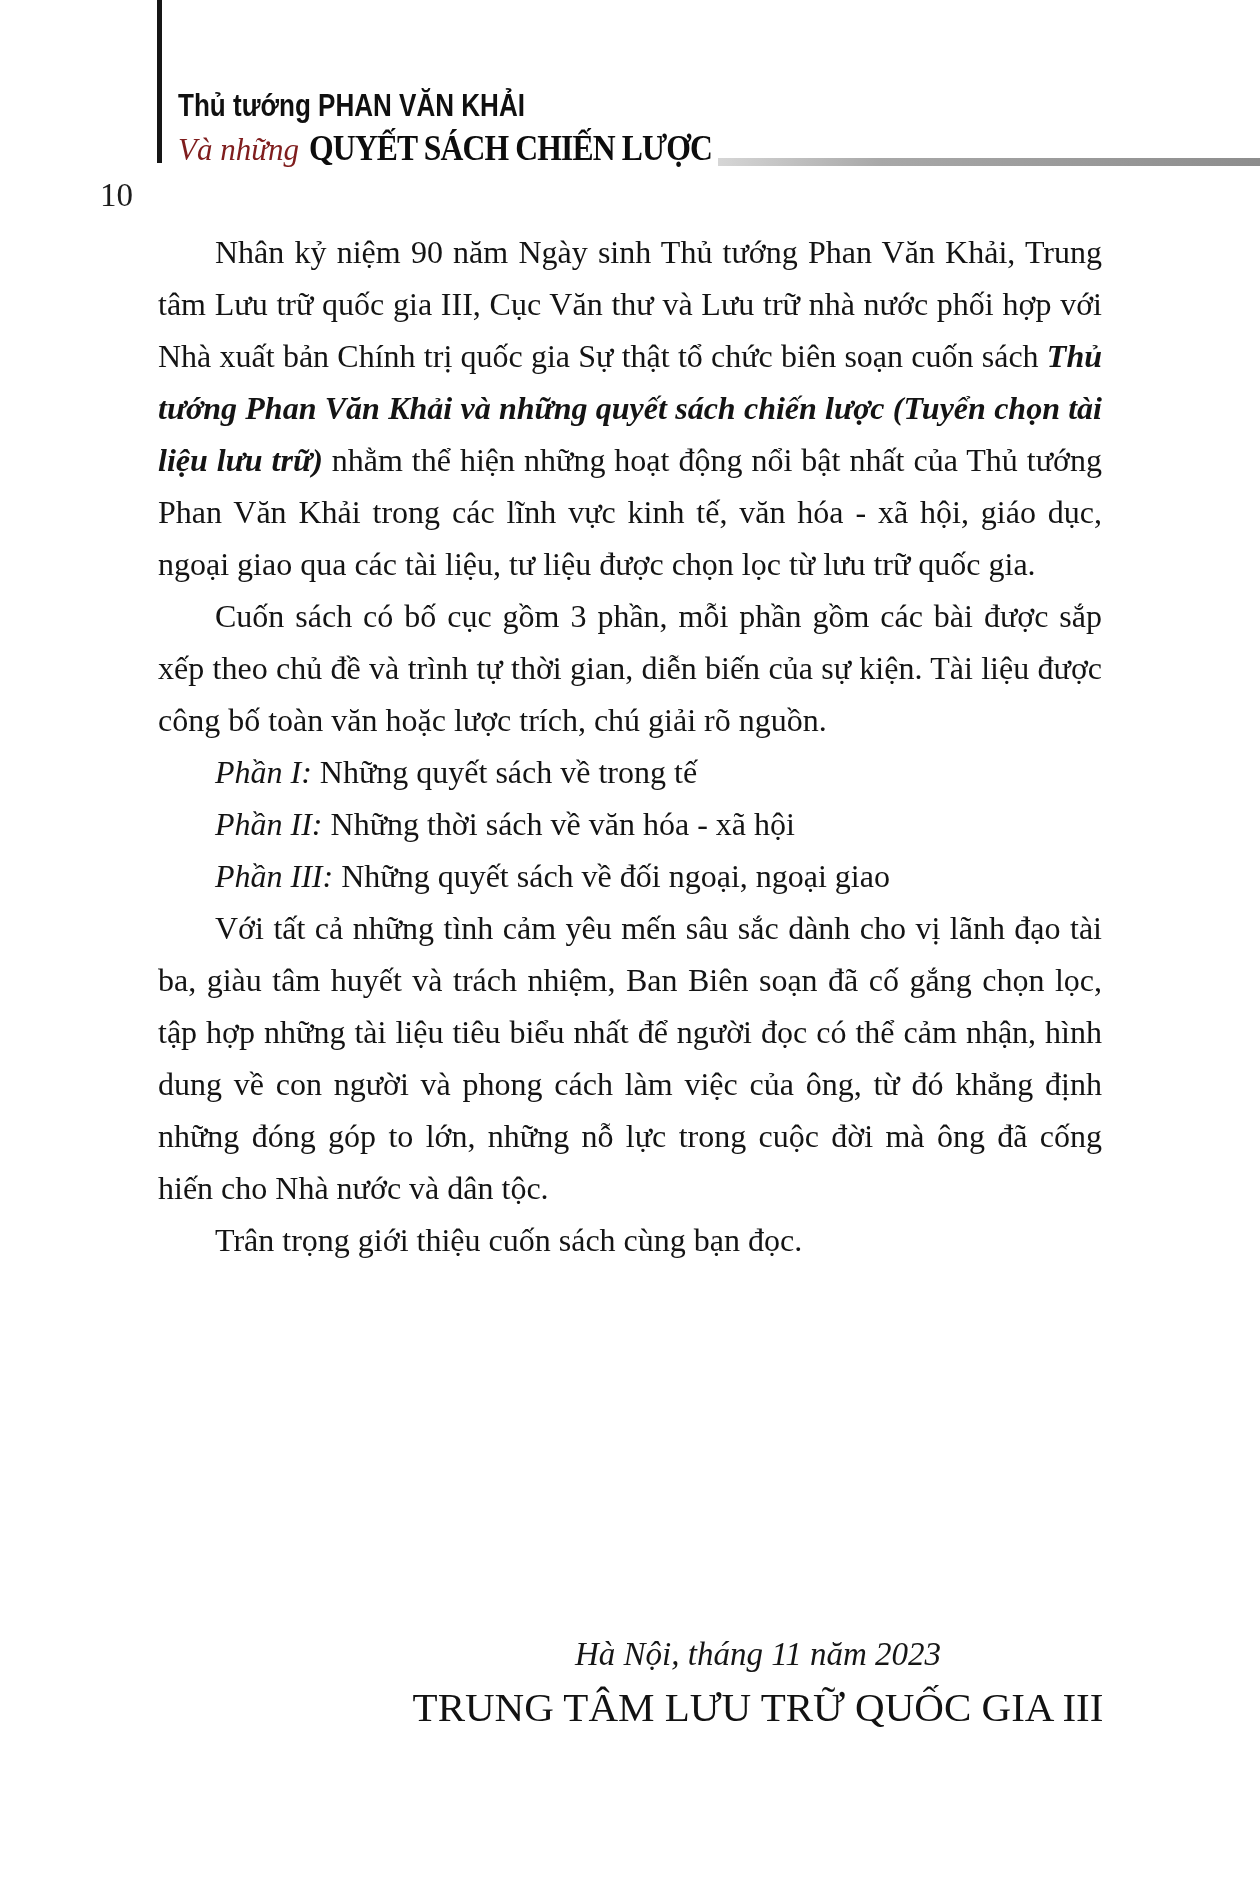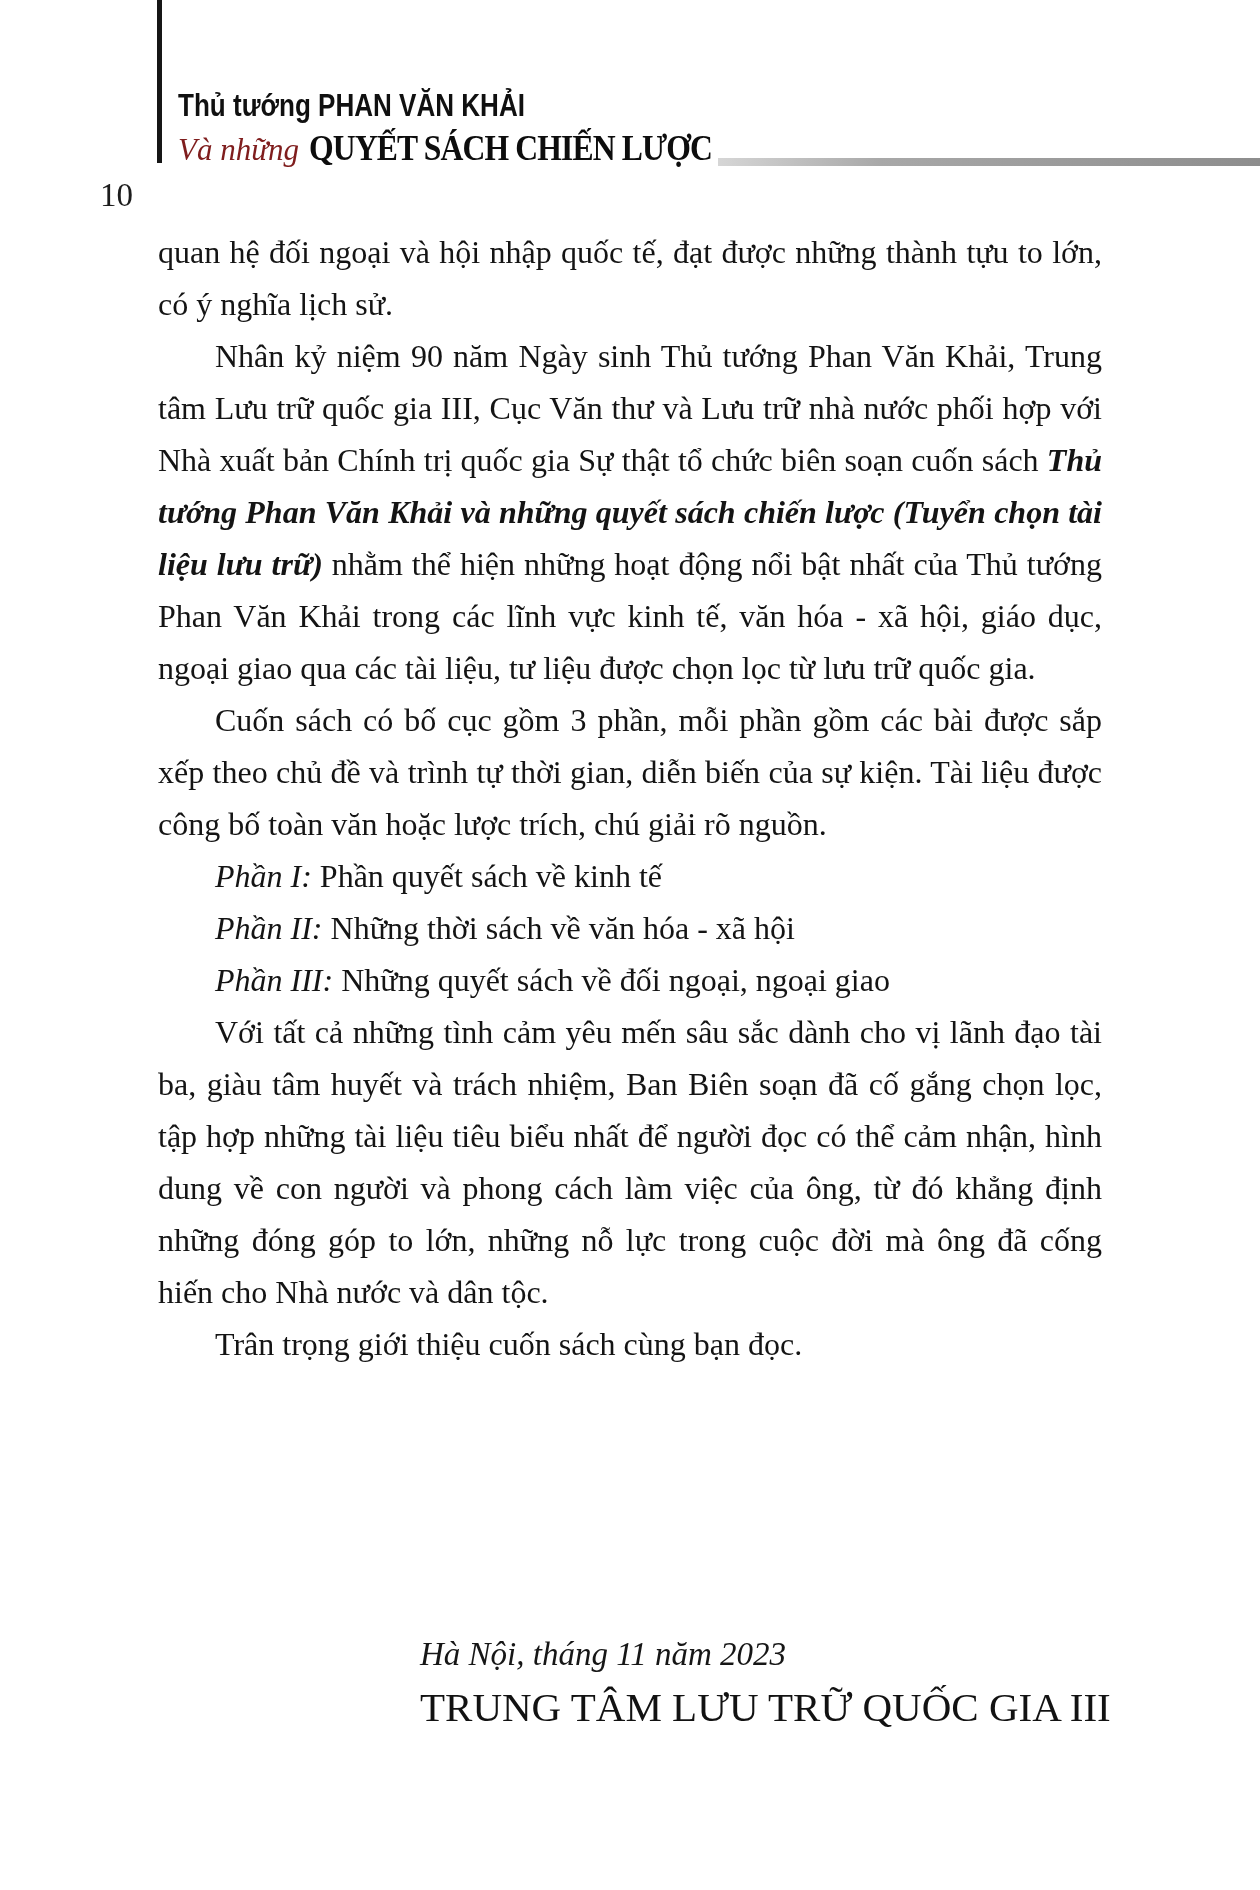--- a/index.html
+++ b/index.html
@@ -86,23 +86,24 @@
   }
   .body-text p { margin: 0; padding: 0; }
   .body-text p.indent { text-indent: 57px; }
   .seg-normal { font-style: normal; font-weight: normal; }
   .seg-italic { font-style: italic; }
   .seg-bold-italic { font-style: italic; font-weight: bold; }
 
   
   .signature {
     position: absolute;
-    left: 420px;
+    left: 408px;
     top: 1628px;
     width: 700px;
+    text-align: center;
     white-space: nowrap;
   }
   .sig-place {
     font-style: italic;
     font-size: 33px;
     line-height: 52px;
     color: #161616;
   }
   .sig-org {
     font-size: 41px;
@@ -125,24 +126,23 @@
       <div class="ht1">Thủ tướng PHAN VĂN KHẢI</div>
       <div class="ht2">
         <span class="ht2a">Và những</span><span class="ht2b">QUYẾT SÁCH CHIẾN LƯỢC</span>
       </div>
     </div>
 
     <div class="hrule"></div>
   </header>
 
   <main class="body-text" id="body-text">
-      <p class="para"><span class="seg-normal">quan hệ đối ngoại và hội nhập quốc tế, đạt được những thành tựu to lớn, có ý nghĩa lịch sử.</span></p>
       <p class="para indent"><span class="seg-normal">Nhân kỷ niệm 90 năm Ngày sinh Thủ tướng Phan Văn Khải, Trung tâm Lưu trữ quốc gia III, Cục Văn thư và Lưu trữ nhà nước phối hợp với Nhà xuất bản Chính trị quốc gia Sự thật tổ chức biên soạn cuốn sách </span><span class="seg-bold-italic">Thủ tướng Phan Văn Khải và những quyết sách chiến lược (Tuyển chọn tài liệu lưu trữ)</span><span class="seg-normal"> nhằm thể hiện những hoạt động nổi bật nhất của Thủ tướng Phan Văn Khải trong các lĩnh vực kinh tế, văn hóa - xã hội, giáo dục, ngoại giao qua các tài liệu, tư liệu được chọn lọc từ lưu trữ quốc gia.</span></p>
       <p class="para indent"><span class="seg-normal">Cuốn sách có bố cục gồm 3 phần, mỗi phần gồm các bài được sắp xếp theo chủ đề và trình tự thời gian, diễn biến của sự kiện. Tài liệu được công bố toàn văn hoặc lược trích, chú giải rõ nguồn.</span></p>
-      <p class="para indent"><span class="seg-italic">Phần I:</span><span class="seg-normal"> Phần quyết sách về kinh tế</span></p>
+      <p class="para indent"><span class="seg-italic">Phần I:</span><span class="seg-normal"> Những quyết sách về trong tế</span></p>
       <p class="para indent"><span class="seg-italic">Phần II:</span><span class="seg-normal"> Những thời sách về văn hóa - xã hội</span></p>
       <p class="para indent"><span class="seg-italic">Phần III:</span><span class="seg-normal"> Những quyết sách về đối ngoại, ngoại giao</span></p>
       <p class="para indent"><span class="seg-normal">Với tất cả những tình cảm yêu mến sâu sắc dành cho vị lãnh đạo tài ba, giàu tâm huyết và trách nhiệm, Ban Biên soạn đã cố gắng chọn lọc, tập hợp những tài liệu tiêu biểu nhất để người đọc có thể cảm nhận, hình dung về con người và phong cách làm việc của ông, từ đó khẳng định những đóng góp to lớn, những nỗ lực trong cuộc đời mà ông đã cống hiến cho Nhà nước và dân tộc.</span></p>
       <p class="para indent"><span class="seg-normal">Trân trọng giới thiệu cuốn sách cùng bạn đọc.</span></p>
     </main>
 
   <div class="signature">
     <div class="sig-place">Hà Nội, tháng 11 năm 2023</div>
     <div class="sig-org">TRUNG TÂM LƯU TRỮ QUỐC GIA III</div>
   </div>

